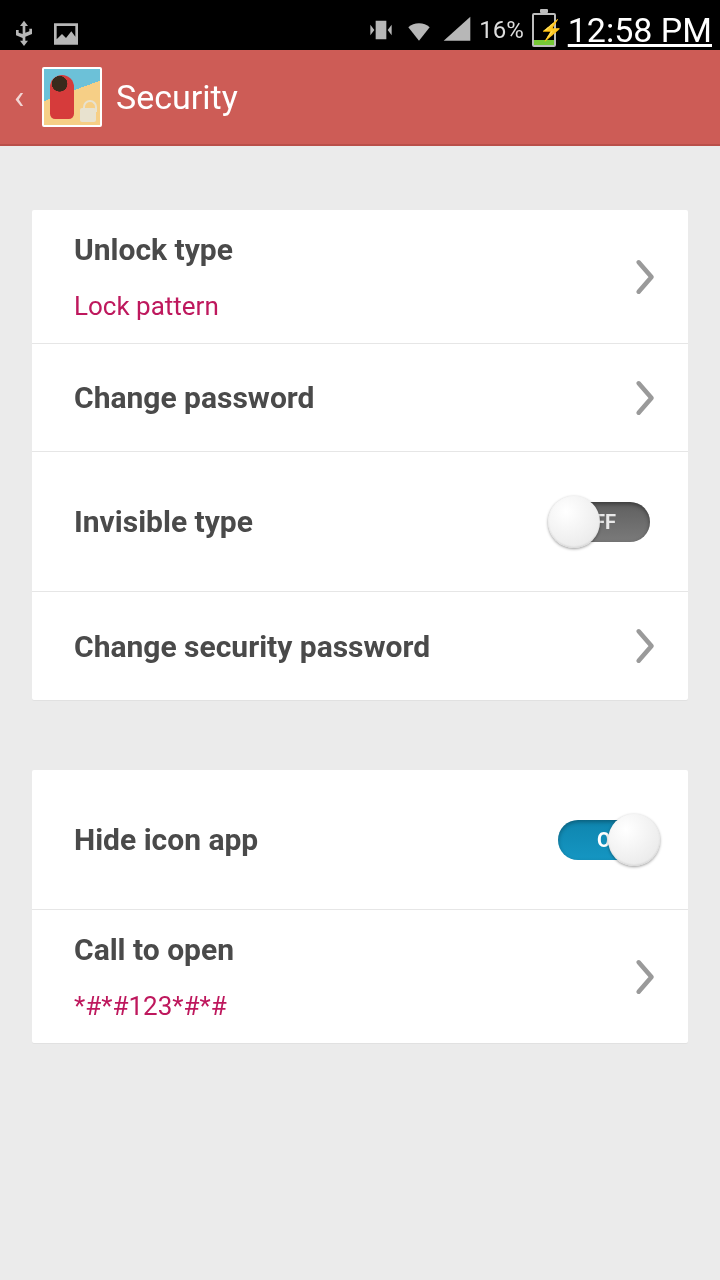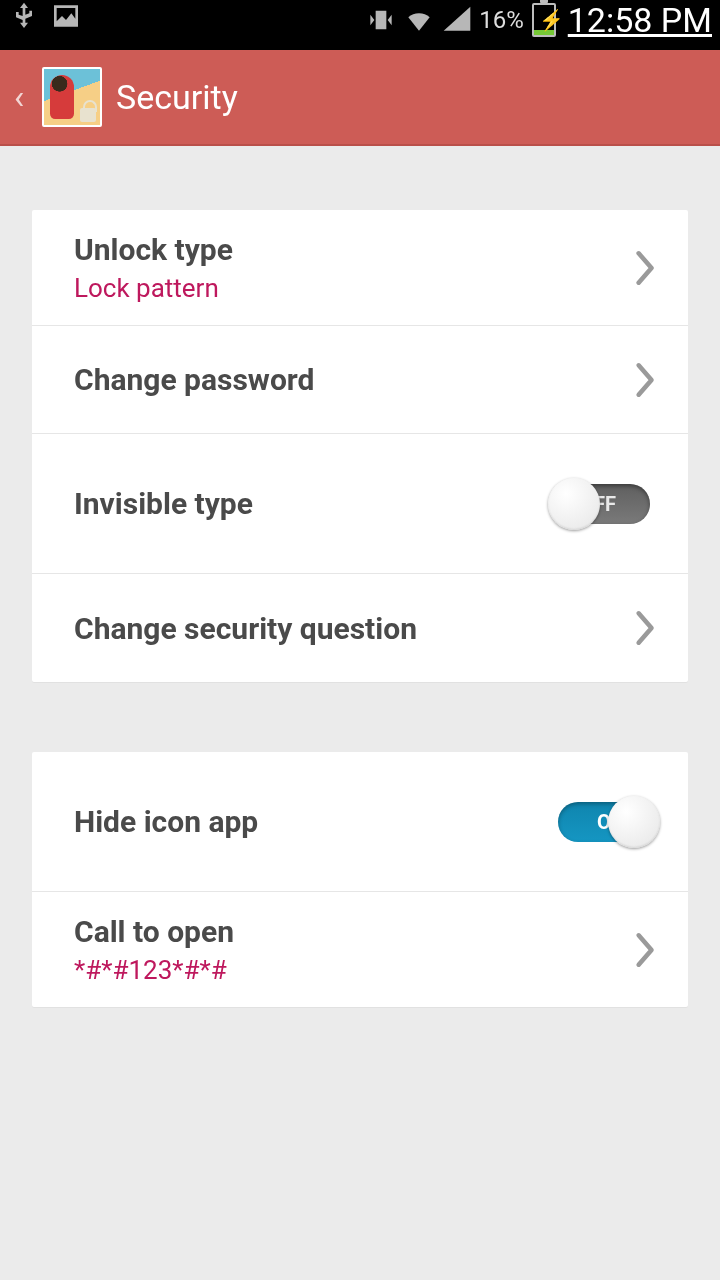--- a/index.html
+++ b/index.html
@@ -8,21 +8,21 @@
     height: 1280px;
     background: #ebebeb;
     font-family: Roboto, "Helvetica Neue", Arial, sans-serif;
     overflow: hidden;
   }
   .status-bar {
     height: 50px;
     background: #000;
     color: #d7d7d7;
     display: flex;
-    align-items: flex-start;
+    align-items: flex-end;
     padding: 0 8px;
     font-size: 26px;
   }
   .status-left { display:flex; align-items:center; gap:10px; }
   .status-right { margin-left:auto; display:flex; align-items:center; gap:6px; }
   .status-right .time { color:#fff; font-size:34px; margin-left:6px;text-decoration:underline; }
   .app-bar {
     height: 96px;
     background: #cd5c56;
     border-bottom: 2px solid #b94f49;
@@ -70,21 +70,21 @@
     margin-bottom: 70px;
   }
   .row {
     display:flex;
     align-items:center;
     padding: 22px 28px 22px 42px;
     border-bottom: 1px solid #e6e6e6;
     min-height: 108px;
   }
   .row:last-child { border-bottom:none; }
-  .row .labels { flex:1; display:flex; flex-direction:column; gap:6px;}
+  .row .labels { flex:1; display:flex; flex-direction:column; gap:24px;}
   .row .title { color:#4a4a4a; font-size:30px; font-weight:700; }
   .row .sub   { color:#be185d; font-size:26px; }
   .chev {
     width: 28px; height: 44px;
     display:flex;align-items:center;justify-content:center;
   }
   .chev svg { width:22px; height:40px; }
   .chev path { stroke:#9a9a9a; stroke-width:5; fill:none; stroke-linecap:round; stroke-linejoin:round; }
 
   .toggle {
@@ -210,21 +210,21 @@
         <span class="title">Invisible type</span>
       </div>
       <div class="toggle off">
         <div class="track">OFF</div>
         <div class="knob"></div>
       </div>
     </div>
 
     <div class="row">
       <div class="labels">
-        <span class="title">Change security question</span>
+        <span class="title">Change security password</span>
       </div>
       <span class="chev">
         <svg viewBox="0 0 24 40">
             <path d="M4 4l14 16L4 36"></path>
           </svg>
       </span>
     </div>
 
   </div>
 

